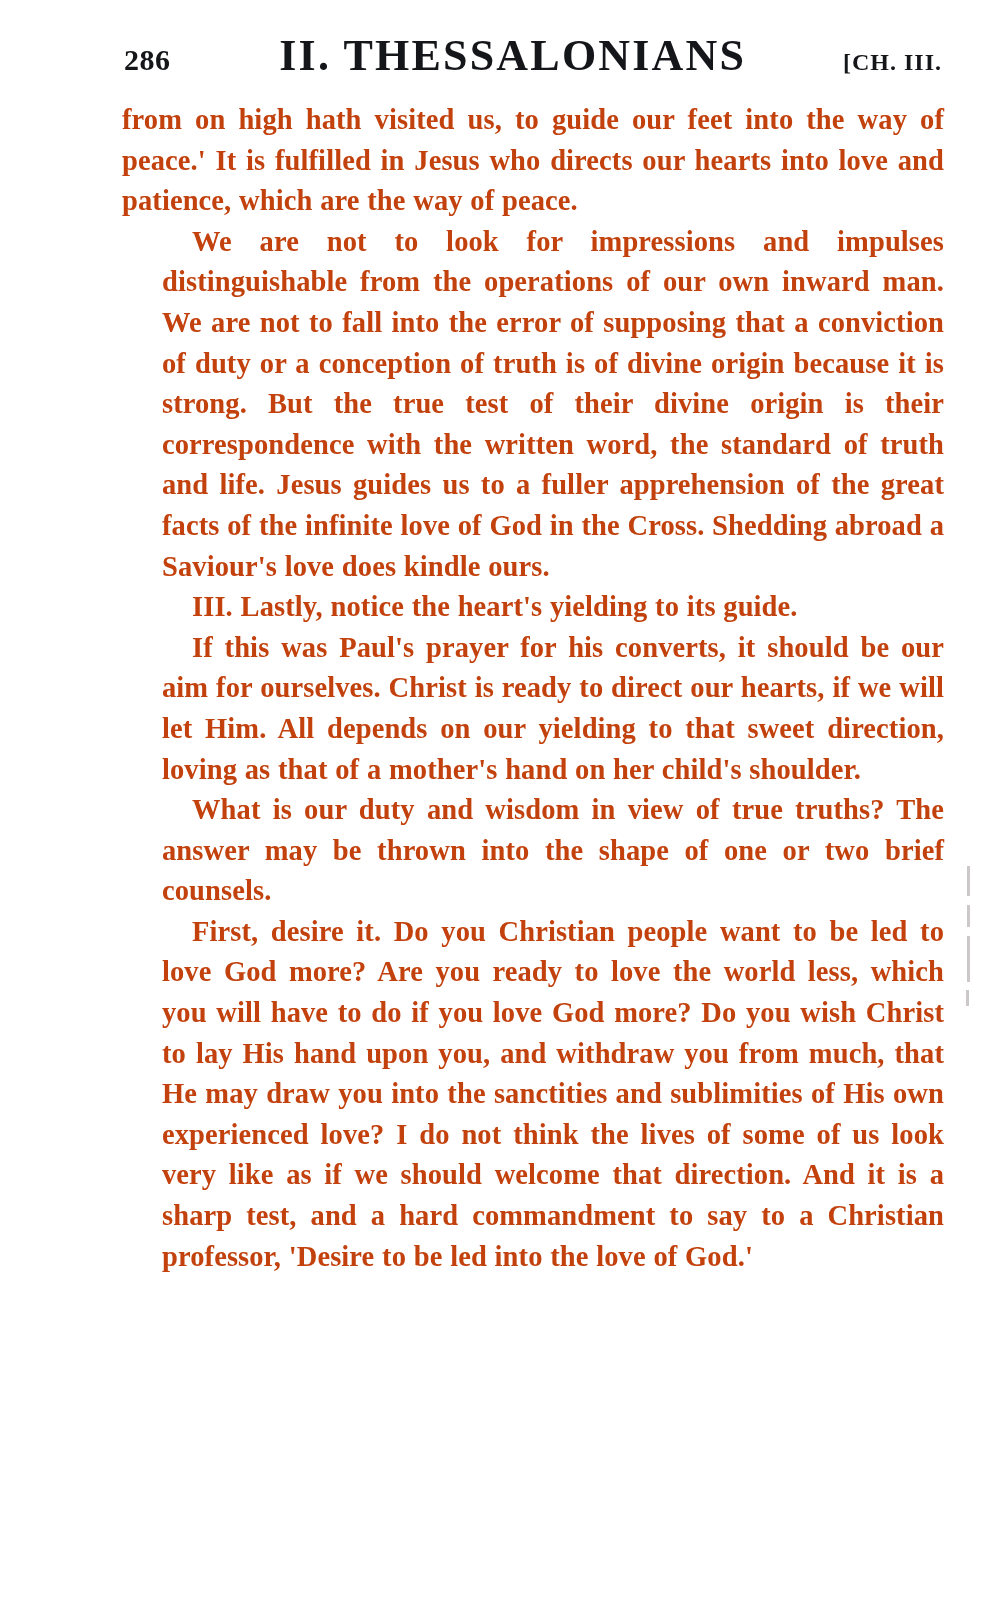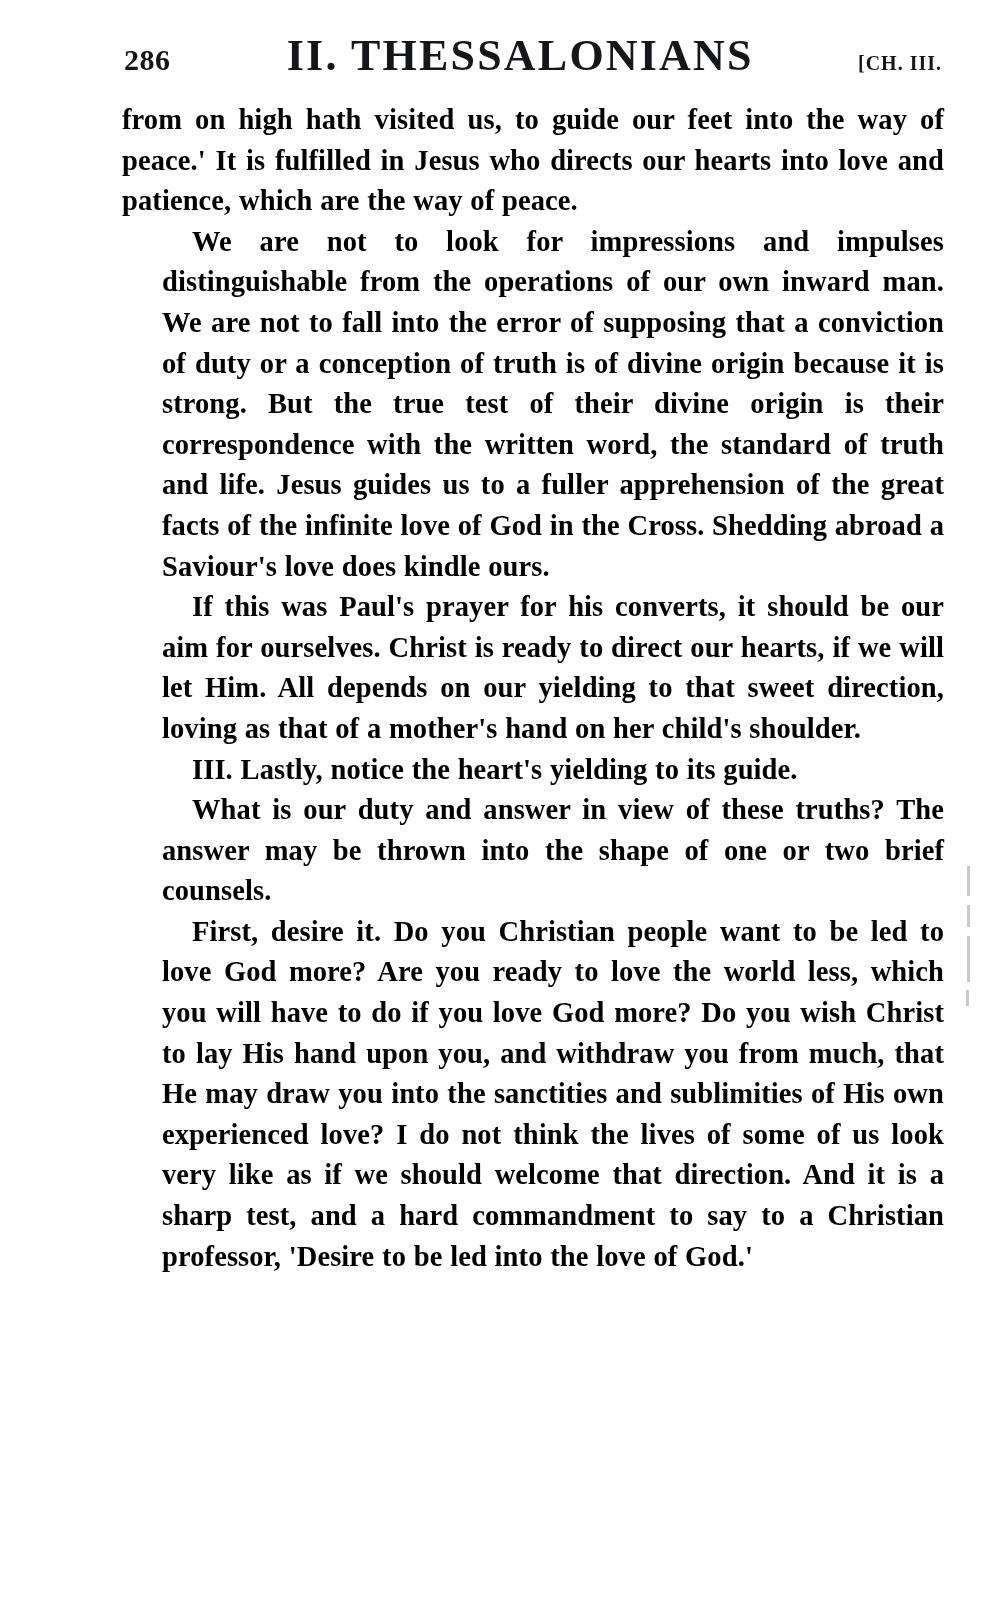--- a/index.html
+++ b/index.html
@@ -37,42 +37,42 @@
     letter-spacing: 0.5px;
   }
   .head-title {
     font-size: 44px;
     font-weight: bold;
     letter-spacing: 2.2px;
     margin-left: 36px;
     flex: 0 0 auto;
   }
   .head-ref {
-    font-size: 20px;
+    font-size: 24px;
     font-weight: bold;
     letter-spacing: 1px;
     margin-left: 24px;
   }
   
   .body-text {
     position: absolute;
     top: 100px;
     left: 122px;
     width: 822px;
   }
   p {
     margin: 0 0 0 0;
     font-size: 28.5px;
     line-height: 40.6px;
     text-align: justify;
     text-justify: inter-word;
     font-weight: bold;
     letter-spacing: 0.1px;
     word-spacing: 0.5px;
-    color: #000000;
+    color: #c2410c;
   }
   p.indent {
     text-indent: 30px;
     margin-left: 40px;
   }
   
   .scan-mark {
     position: absolute;
     background: #b9b6b4;
     opacity: 0.75;
@@ -89,23 +89,23 @@
 
   <div class="running-head">
     <span class="folio">286</span>
     <span class="head-title">II. THESSALONIANS</span>
     <span class="head-ref">[CH. III.</span>
   </div>
 
   <div class="body-text">
     <p>from on high hath visited us, to guide our feet into the way of peace.' It is fulfilled in Jesus who directs our hearts into love and patience, which are the way of peace.</p>
     <p class="indent">We are not to look for impressions and impulses distinguishable from the operations of our own inward man. We are not to fall into the error of supposing that a conviction of duty or a conception of truth is of divine origin because it is strong. But the true test of their divine origin is their correspondence with the written word, the standard of truth and life. Jesus guides us to a fuller apprehension of the great facts of the infinite love of God in the Cross. Shedding abroad a Saviour's love does kindle ours.</p>
+    <p class="indent">III. Lastly, notice the heart's yielding to its guide.</p>
     <p class="indent">If this was Paul's prayer for his converts, it should be our aim for ourselves. Christ is ready to direct our hearts, if we will let Him. All depends on our yielding to that sweet direction, loving as that of a mother's hand on her child's shoulder.</p>
-    <p class="indent">III. Lastly, notice the heart's yielding to its guide.</p>
-    <p class="indent">What is our duty and answer in view of these truths? The answer may be thrown into the shape of one or two brief counsels.</p>
+    <p class="indent">What is our duty and wisdom in view of true truths? The answer may be thrown into the shape of one or two brief counsels.</p>
     <p class="indent">First, desire it. Do you Christian people want to be led to love God more? Are you ready to love the world less, which you will have to do if you love God more? Do you wish Christ to lay His hand upon you, and withdraw you from much, that He may draw you into the sanctities and sublimities of His own experienced love? I do not think the lives of some of us look very like as if we should welcome that direction. And it is a sharp test, and a hard commandment to say to a Christian professor, 'Desire to be led into the love of God.'</p>
   </div>
 
   <div class="scan-mark m1"></div>
   <div class="scan-mark m2"></div>
   <div class="scan-mark m3"></div>
   <div class="scan-mark m4"></div>
 
 </div>
 

